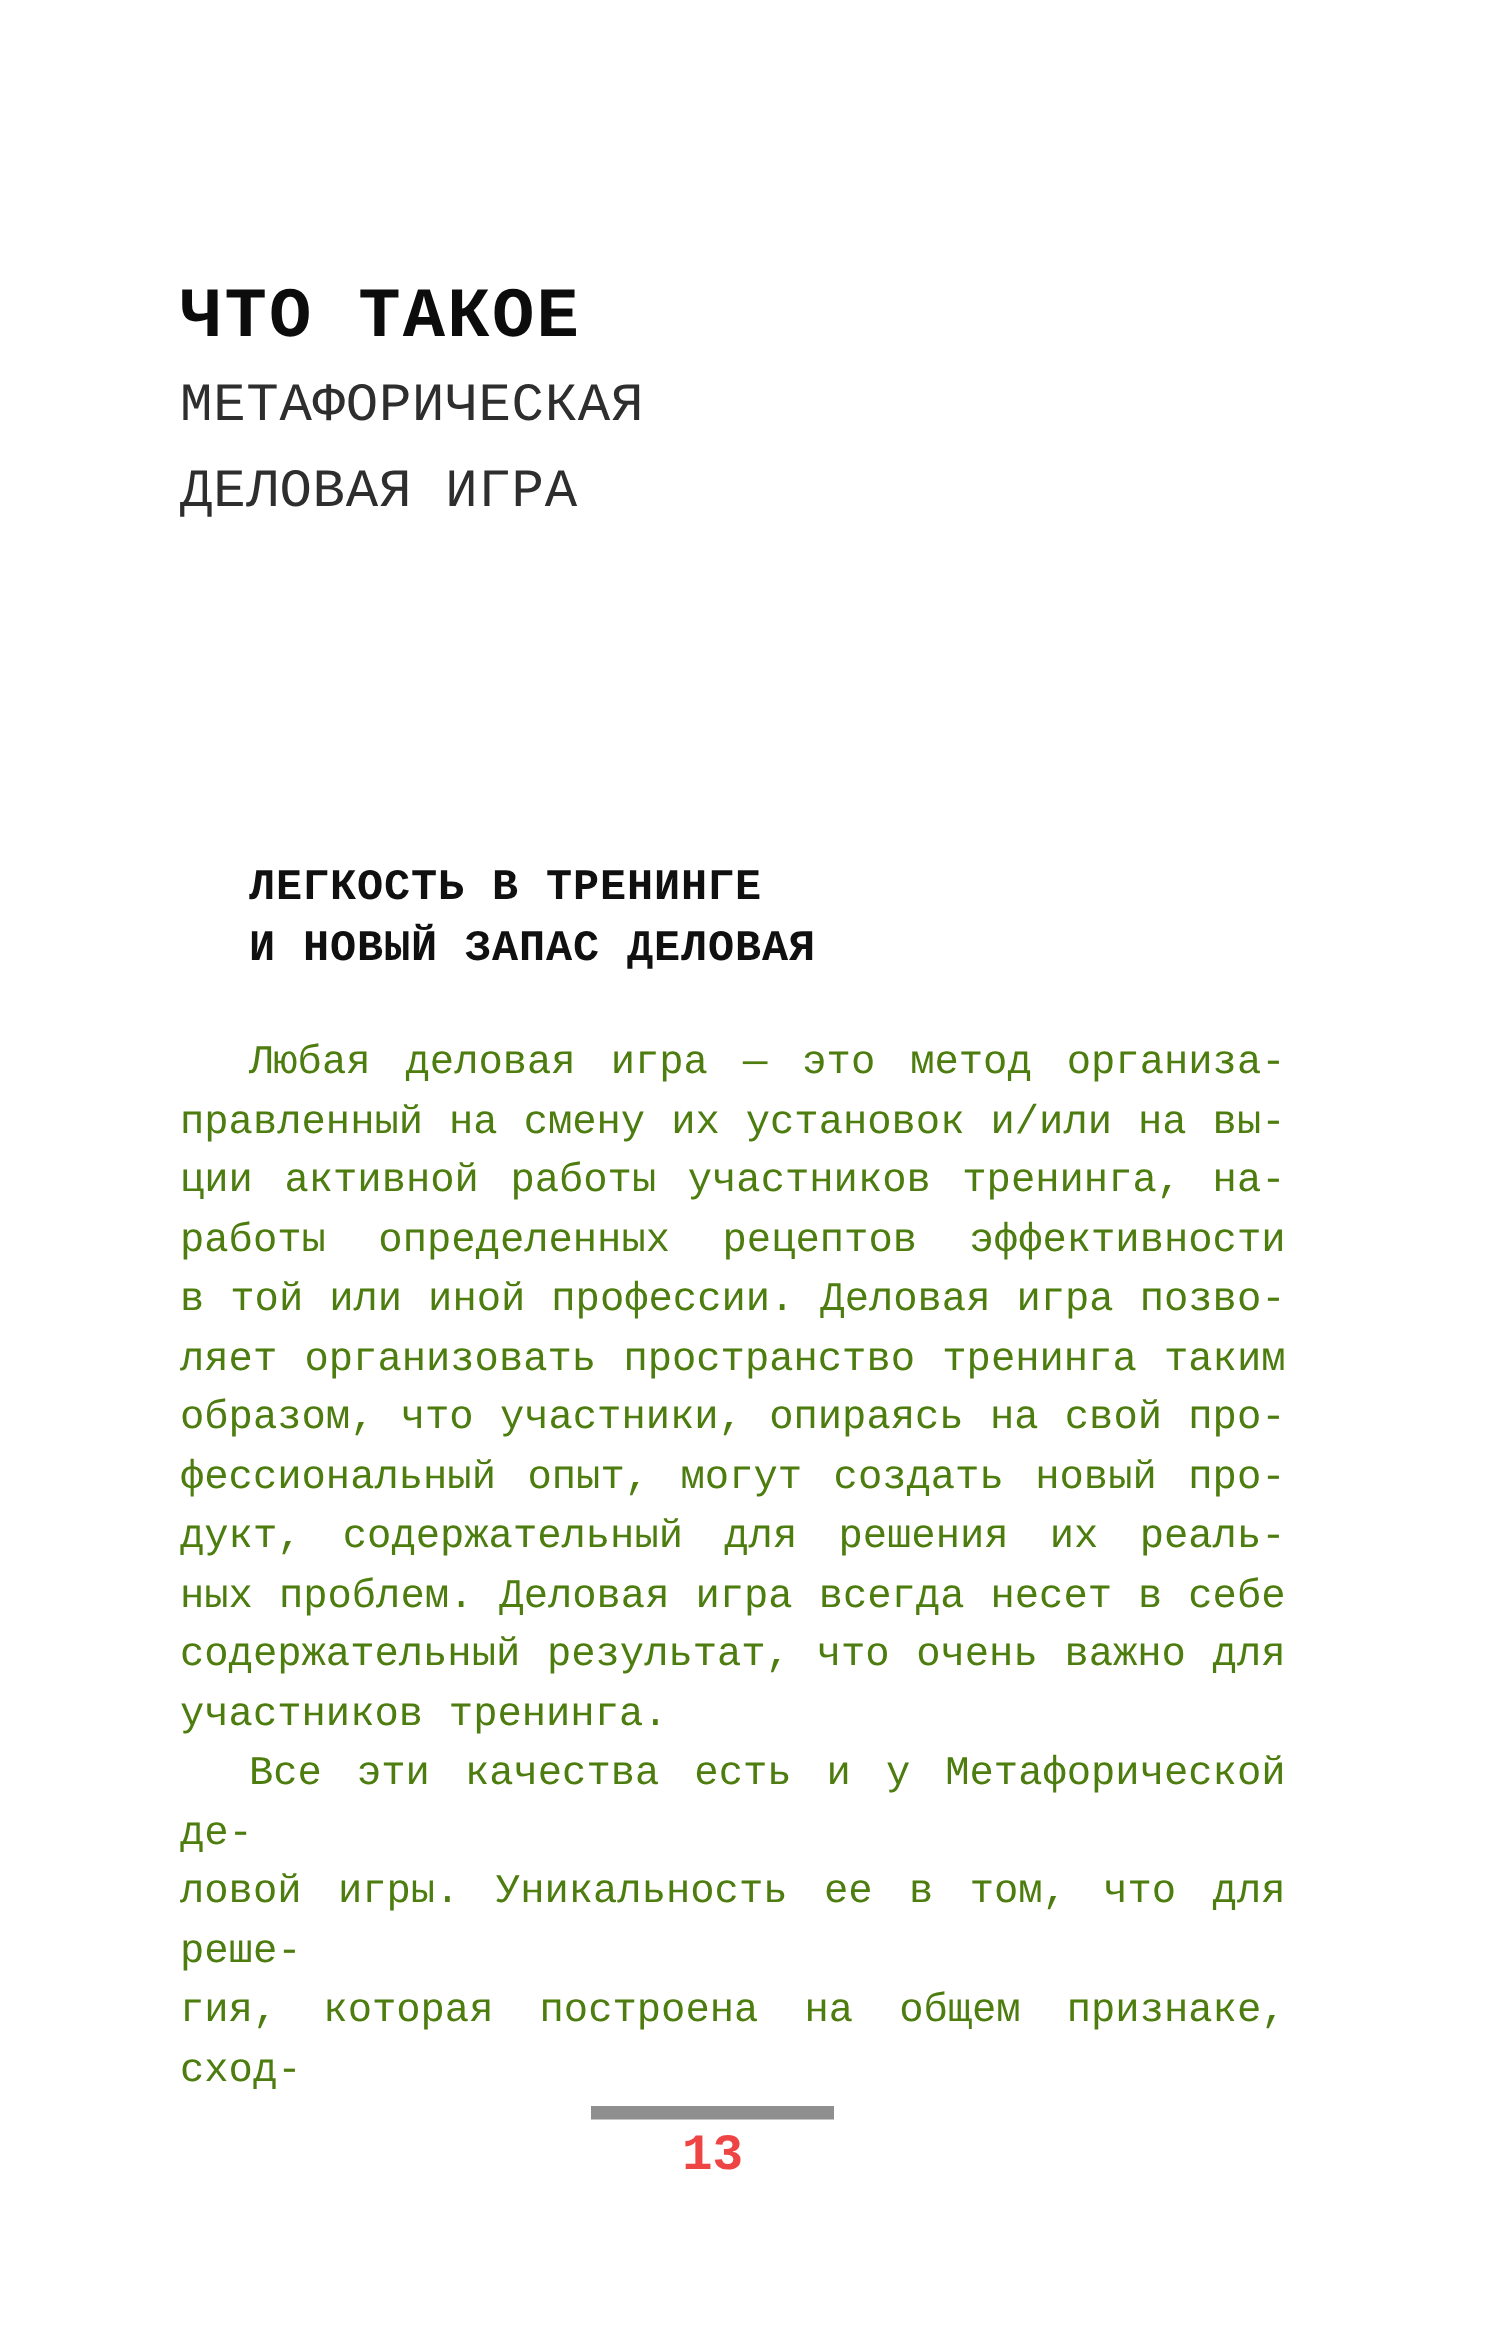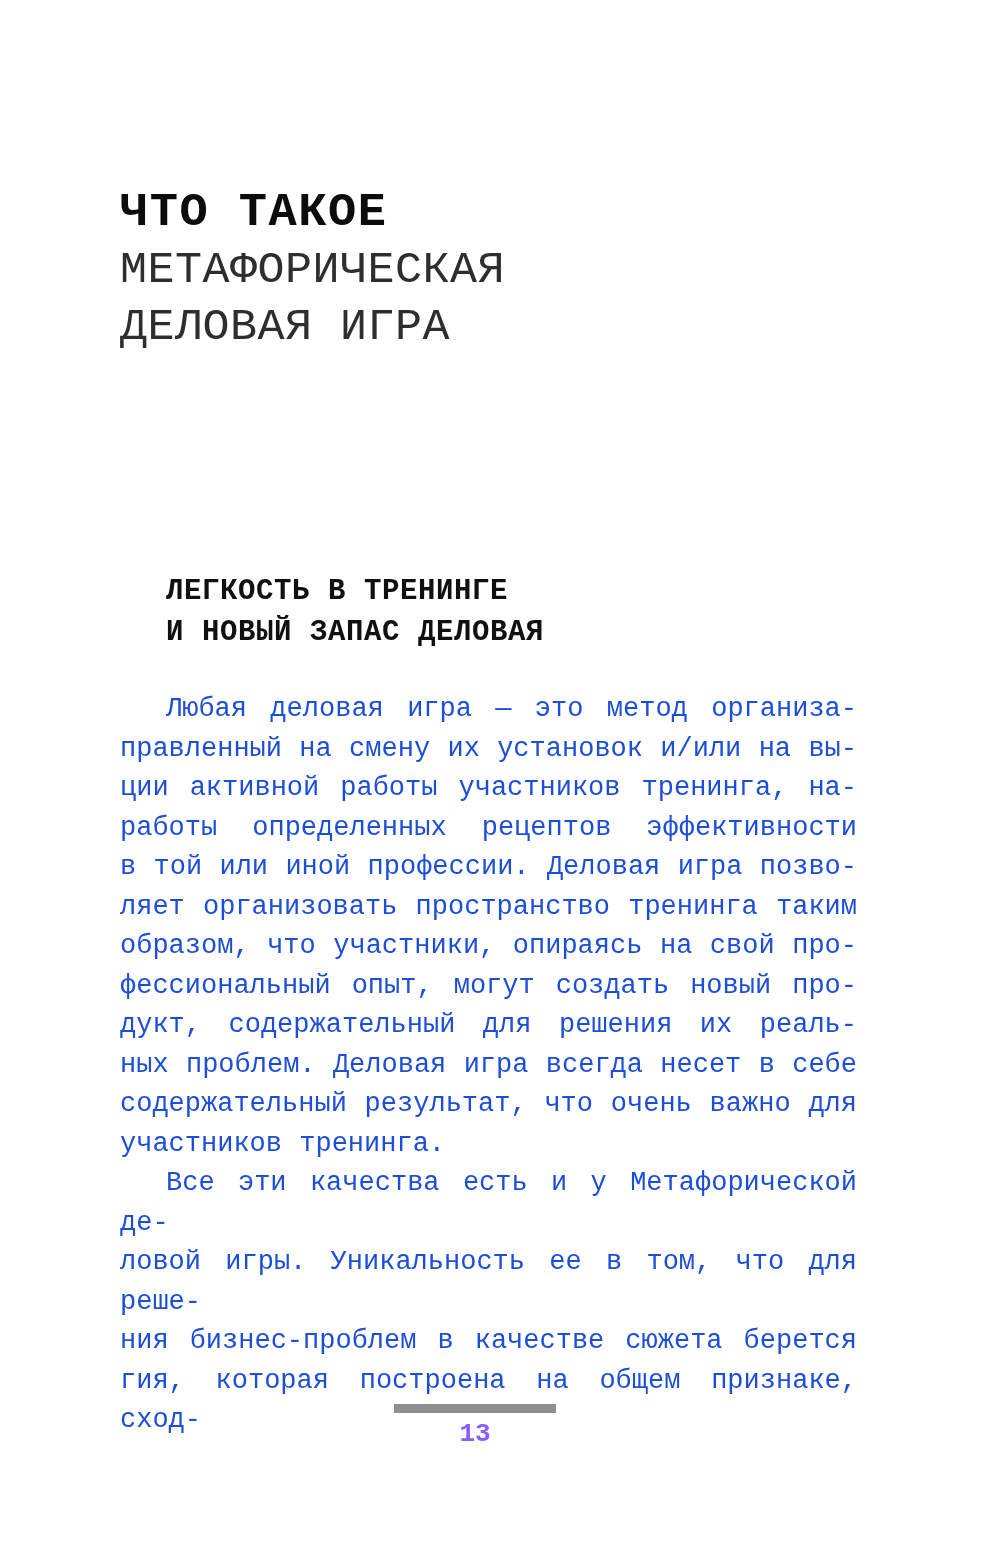--- a/index.html
+++ b/index.html
@@ -23,21 +23,21 @@
     top: 184px;
   }
   .chapter-title .t-bold {
     font-size: 47px;
     font-weight: 700;
     line-height: 58px;
     letter-spacing: 1.5px;
     color: #0c0c0c;
   }
   .chapter-title .t-light {
-    font-size: 45px;
+    font-size: 36px;
     font-weight: 400;
     line-height: 57px;
     letter-spacing: 0.5px;
     color: #2e2e2e;
   }
 
   
   .section-heading {
     position: absolute;
     left: 166px;
@@ -50,21 +50,21 @@
   }
 
   
   .body-text {
     position: absolute;
     left: 120px;
     top: 690px;
     width: 737px;
     font-size: 27px;
     line-height: 39.5px;
-    color: #1d4ed8;
+    color: #4d7c0f;
   }
   .bline {
     text-align: justify;
     text-align-last: justify;
     white-space: normal;
     word-spacing: 1px;
   }
   .bline.indent { text-indent: 46px; }
   .bline.last { text-align-last: left; }
 
@@ -76,23 +76,23 @@
     width: 162px;
     height: 9px;
     background: #8f8f8f;
   }
   .page-number {
     position: absolute;
     left: 394px;
     top: 1419px;
     width: 162px;
     text-align: center;
-    font-size: 26px;
+    font-size: 34px;
     font-weight: 700;
-    color: #8b5cf6;
+    color: #ef4444;
   }
 </style>
 </head>
 <body>
 
 <div class="page">
 
   <div class="chapter-title">
     <div class="t-bold">ЧТО ТАКОЕ</div>
     <div class="t-light">МЕТАФОРИЧЕСКАЯ</div>
@@ -115,21 +115,20 @@
       <div class="bline">образом, что участники, опираясь на свой про-</div>
       <div class="bline">фессиональный опыт, могут создать новый про-</div>
       <div class="bline">дукт, содержательный для решения их реаль-</div>
       <div class="bline">ных проблем. Деловая игра всегда несет в себе</div>
       <div class="bline">содержательный результат, что очень важно для</div>
       <div class="bline last">участников тренинга.</div>
     </div>
     <div>
       <div class="bline indent">Все эти качества есть и у Метафорической де-</div>
       <div class="bline">ловой игры. Уникальность ее в том, что для реше-</div>
-      <div class="bline">ния бизнес-проблем в качестве сюжета берется</div>
       <div class="bline">гия, которая построена на общем признаке, сход-</div>
     </div>
   </div>
 
   <div class="footer-divider"></div>
   <div class="page-number">13</div>
 
 </div>
 
 </body></html>

